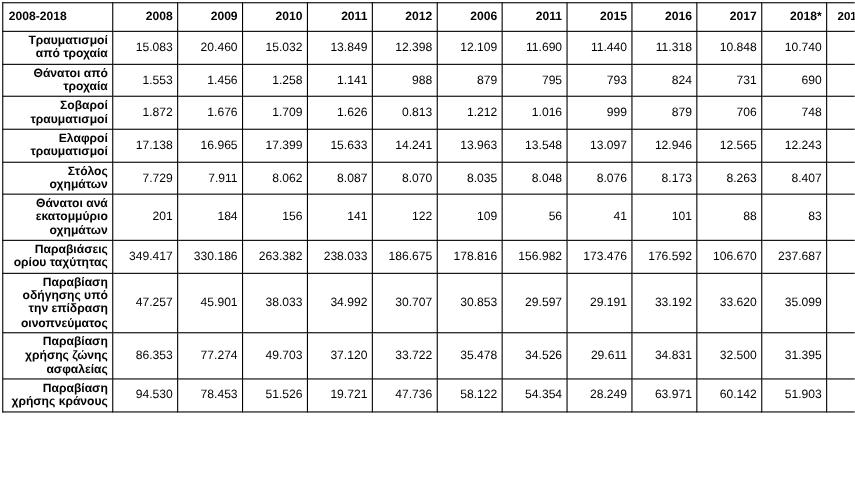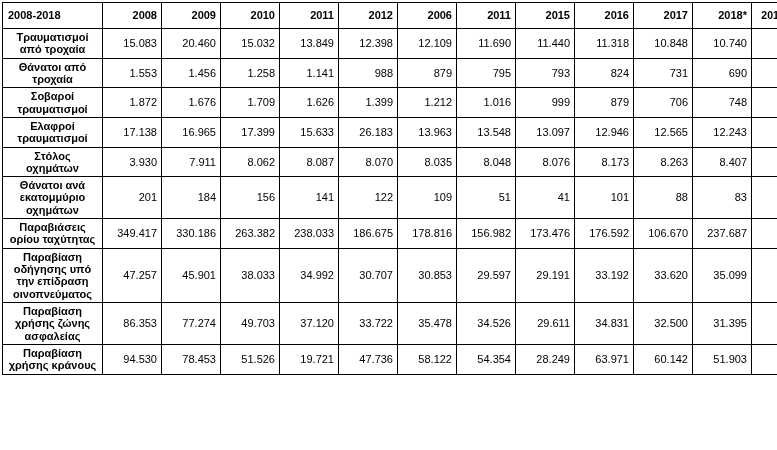--- a/index.html
+++ b/index.html
@@ -46,21 +46,21 @@
     text-align: left;
     padding-left: 5px;
   }
   tr.header-row th.last-col {
     font-size: 10.5px;
     line-height: 1.1;
     word-break: break-all;
   }
   
   td.row-label {
-    text-align: center;
+    text-align: right;
     font-weight: bold;
     font-size: 11px;
     padding-left: 5px;
     padding-right: 2px;
     vertical-align: top;
     padding-top: 3px;
   }
   td.num {
     text-align: right;
     vertical-align: bottom;
@@ -150,49 +150,49 @@
         <td class="num">690</td>
         <td class="pct">-56%</td>
       </tr>
 
       <tr>
         <td class="row-label">Σοβαροί τραυματισμοί</td>
         <td class="num">1.872</td>
         <td class="num">1.676</td>
         <td class="num">1.709</td>
         <td class="num">1.626</td>
-        <td class="num">1.399</td>
+        <td class="num">0.813</td>
         <td class="num">1.212</td>
         <td class="num">1.016</td>
         <td class="num">999</td>
         <td class="num">879</td>
         <td class="num">706</td>
         <td class="num">748</td>
         <td class="pct">-60%</td>
       </tr>
 
       <tr>
         <td class="row-label">Ελαφροί τραυματισμοί</td>
         <td class="num">17.138</td>
         <td class="num">16.965</td>
         <td class="num">17.399</td>
         <td class="num">15.633</td>
-        <td class="num">26.183</td>
+        <td class="num">14.241</td>
         <td class="num">13.963</td>
         <td class="num">13.548</td>
         <td class="num">13.097</td>
         <td class="num">12.946</td>
         <td class="num">12.565</td>
         <td class="num">12.243</td>
         <td class="pct">-29%</td>
       </tr>
 
       <tr>
         <td class="row-label">Στόλος οχημάτων</td>
-        <td class="num">3.930</td>
+        <td class="num">7.729</td>
         <td class="num">7.911</td>
         <td class="num">8.062</td>
         <td class="num">8.087</td>
         <td class="num">8.070</td>
         <td class="num">8.035</td>
         <td class="num">8.048</td>
         <td class="num">8.076</td>
         <td class="num">8.173</td>
         <td class="num">8.263</td>
         <td class="num">8.407</td>
@@ -200,21 +200,21 @@
       </tr>
 
       <tr>
         <td class="row-label">Θάνατοι ανά εκατομμύριο οχημάτων</td>
         <td class="num">201</td>
         <td class="num">184</td>
         <td class="num">156</td>
         <td class="num">141</td>
         <td class="num">122</td>
         <td class="num">109</td>
-        <td class="num">51</td>
+        <td class="num">56</td>
         <td class="num">41</td>
         <td class="num">101</td>
         <td class="num">88</td>
         <td class="num">83</td>
         <td class="pct">-59%</td>
       </tr>
 
       <tr>
         <td class="row-label">Παραβιάσεις ορίου ταχύτητας</td>
         <td class="num">349.417</td>

